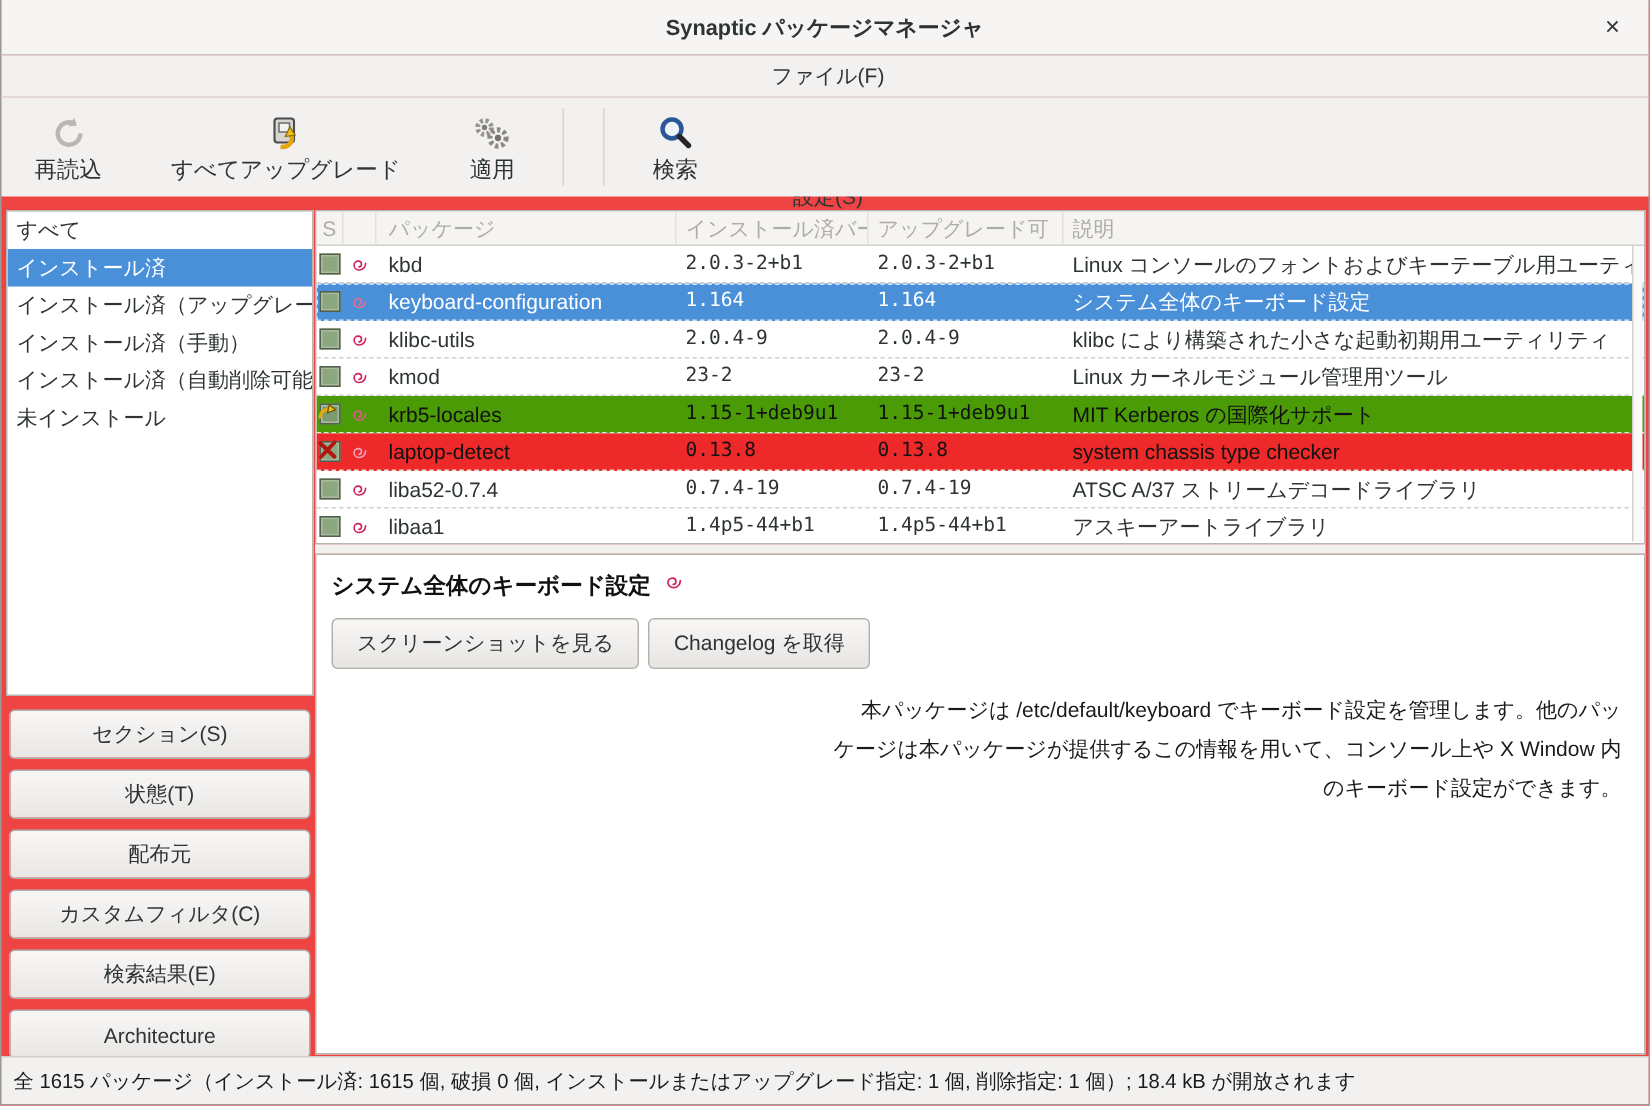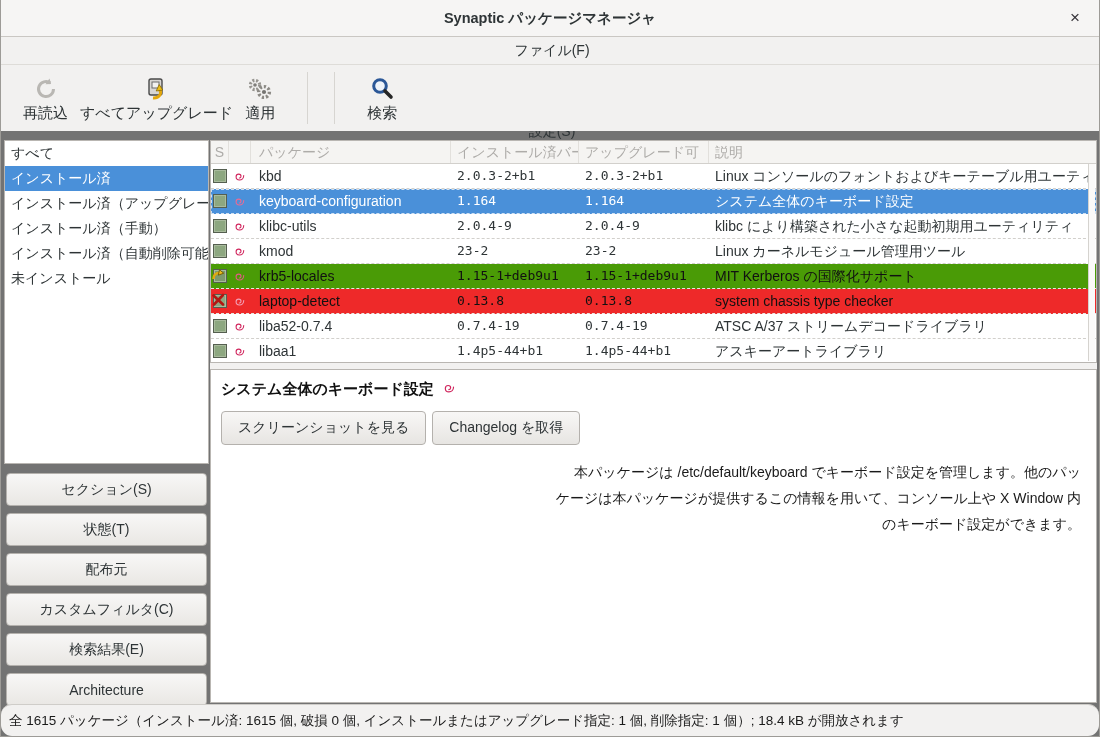--- a/index.html
+++ b/index.html
@@ -2,42 +2,42 @@
 <html><head>
 <meta charset="utf-8">
 <style>
   html,body{margin:0;padding:0;}
   body{
     width:1100px;height:737px;position:relative;overflow:hidden;
     font-family:"Liberation Sans","DejaVu Sans",sans-serif;
     background:#f2f1f0;color:#2e3436;
     -webkit-font-smoothing:antialiased;
   }
-  .window{position:absolute;inset:0;box-shadow:inset 0 0 0 1px #9d9b97;background:#737373;}
+  .window{position:absolute;inset:0;box-shadow:inset 0 0 0 1px #9d9b97;background:#ef4444;}
 
   
   .titlebar{position:absolute;left:1px;top:0;right:1px;height:36px;background:#f6f5f4;
     border-bottom:1px solid #cac7c3;display:flex;align-items:center;justify-content:center;}
   .titlebar .title{font-weight:bold;font-size:14.5px;color:#2e3436;}
   .close-btn{position:absolute;right:14px;top:8px;width:20px;height:20px;display:flex;
     align-items:center;justify-content:center;font-size:17px;color:#37343a;cursor:default;}
 
   
   .menubar{position:absolute;left:1px;top:37px;right:1px;height:27px;background:#f2f1f0;
     border-bottom:1px solid #dedcd8;display:flex;align-items:center;padding-left:4px;flex-direction:column;}
   .menu-item{padding:0 10px;font-size:14px;line-height:27px;color:#2e3436;}
 
   
   .toolbar{position:absolute;left:1px;top:65px;right:1px;height:66px;background:#f2f1f0;
     display:flex;align-items:center;}
   .tb-btn{display:flex;flex-direction:column;align-items:center;justify-content:space-between;gap:2px;
     font-size:15px;color:#2e3436;padding:4px 6px;}
   .tb-btn .ticon{height:28px;display:flex;align-items:flex-end;justify-content:center;}
   .tb-sep{width:1px;height:52px;background:#d7d5d1;}
-  .sp16{margin-left:16px;} .sp34{} .sp26{margin-left:26px;}
+  .sp16{margin-left:16px;} .sp34{margin-left:34px;} .sp26{margin-left:26px;}
 
   
   .sidebar-list{position:absolute;left:4px;top:140px;width:203px;height:322px;background:#ffffff;
     border:1px solid #b9b6b2;overflow:hidden;}
   .filter-item{height:25px;line-height:25px;padding-left:6px;font-size:14px;white-space:nowrap;overflow:hidden;}
   .filter-item.selected{background:#4a90d9;color:#ffffff;}
 
   
   .side-btn{position:absolute;left:6px;width:201px;height:33px;border:1px solid #b4b1ad;border-radius:4px;
     background:linear-gradient(#f8f7f6,#e9e7e4);display:flex;align-items:center;justify-content:center;
@@ -83,21 +83,21 @@
   .det-title-row{display:flex;align-items:center;gap:8px;padding:10px 0 0 10px;}
   .det-title{font-weight:bold;font-size:15px;color:#111;}
   .det-buttons{display:flex;gap:6px;padding:12px 0 0 10px;}
   .det-btn{height:32px;padding:0 16px;border:1px solid #b4b1ad;border-radius:4px;
     background:linear-gradient(#f8f7f6,#e7e5e2);font-size:14px;color:#2e3436;
     display:flex;align-items:center;font-family:inherit;}
   .det-text{padding:14px 15px 0 10px;font-size:14px;line-height:26px;color:#1a1a1a;text-align:right;}
 
   
   .statusbar{position:absolute;left:1px;right:1px;bottom:1px;height:31px;background:#f2f1f0;
-    border-top:1px solid #cfcdc9;display:flex;align-items:center;padding-left:8px;font-size:13.5px;color:#1a1a1a;border-radius:11px;}
+    border-top:1px solid #cfcdc9;display:flex;align-items:center;padding-left:8px;font-size:13.5px;color:#1a1a1a;}
 </style>
 </head>
 <body>
 
 <div class="window">
 
   <div class="titlebar">
     <span class="title">Synaptic パッケージマネージャ</span>
     <span class="close-btn">×</span>
   </div>

